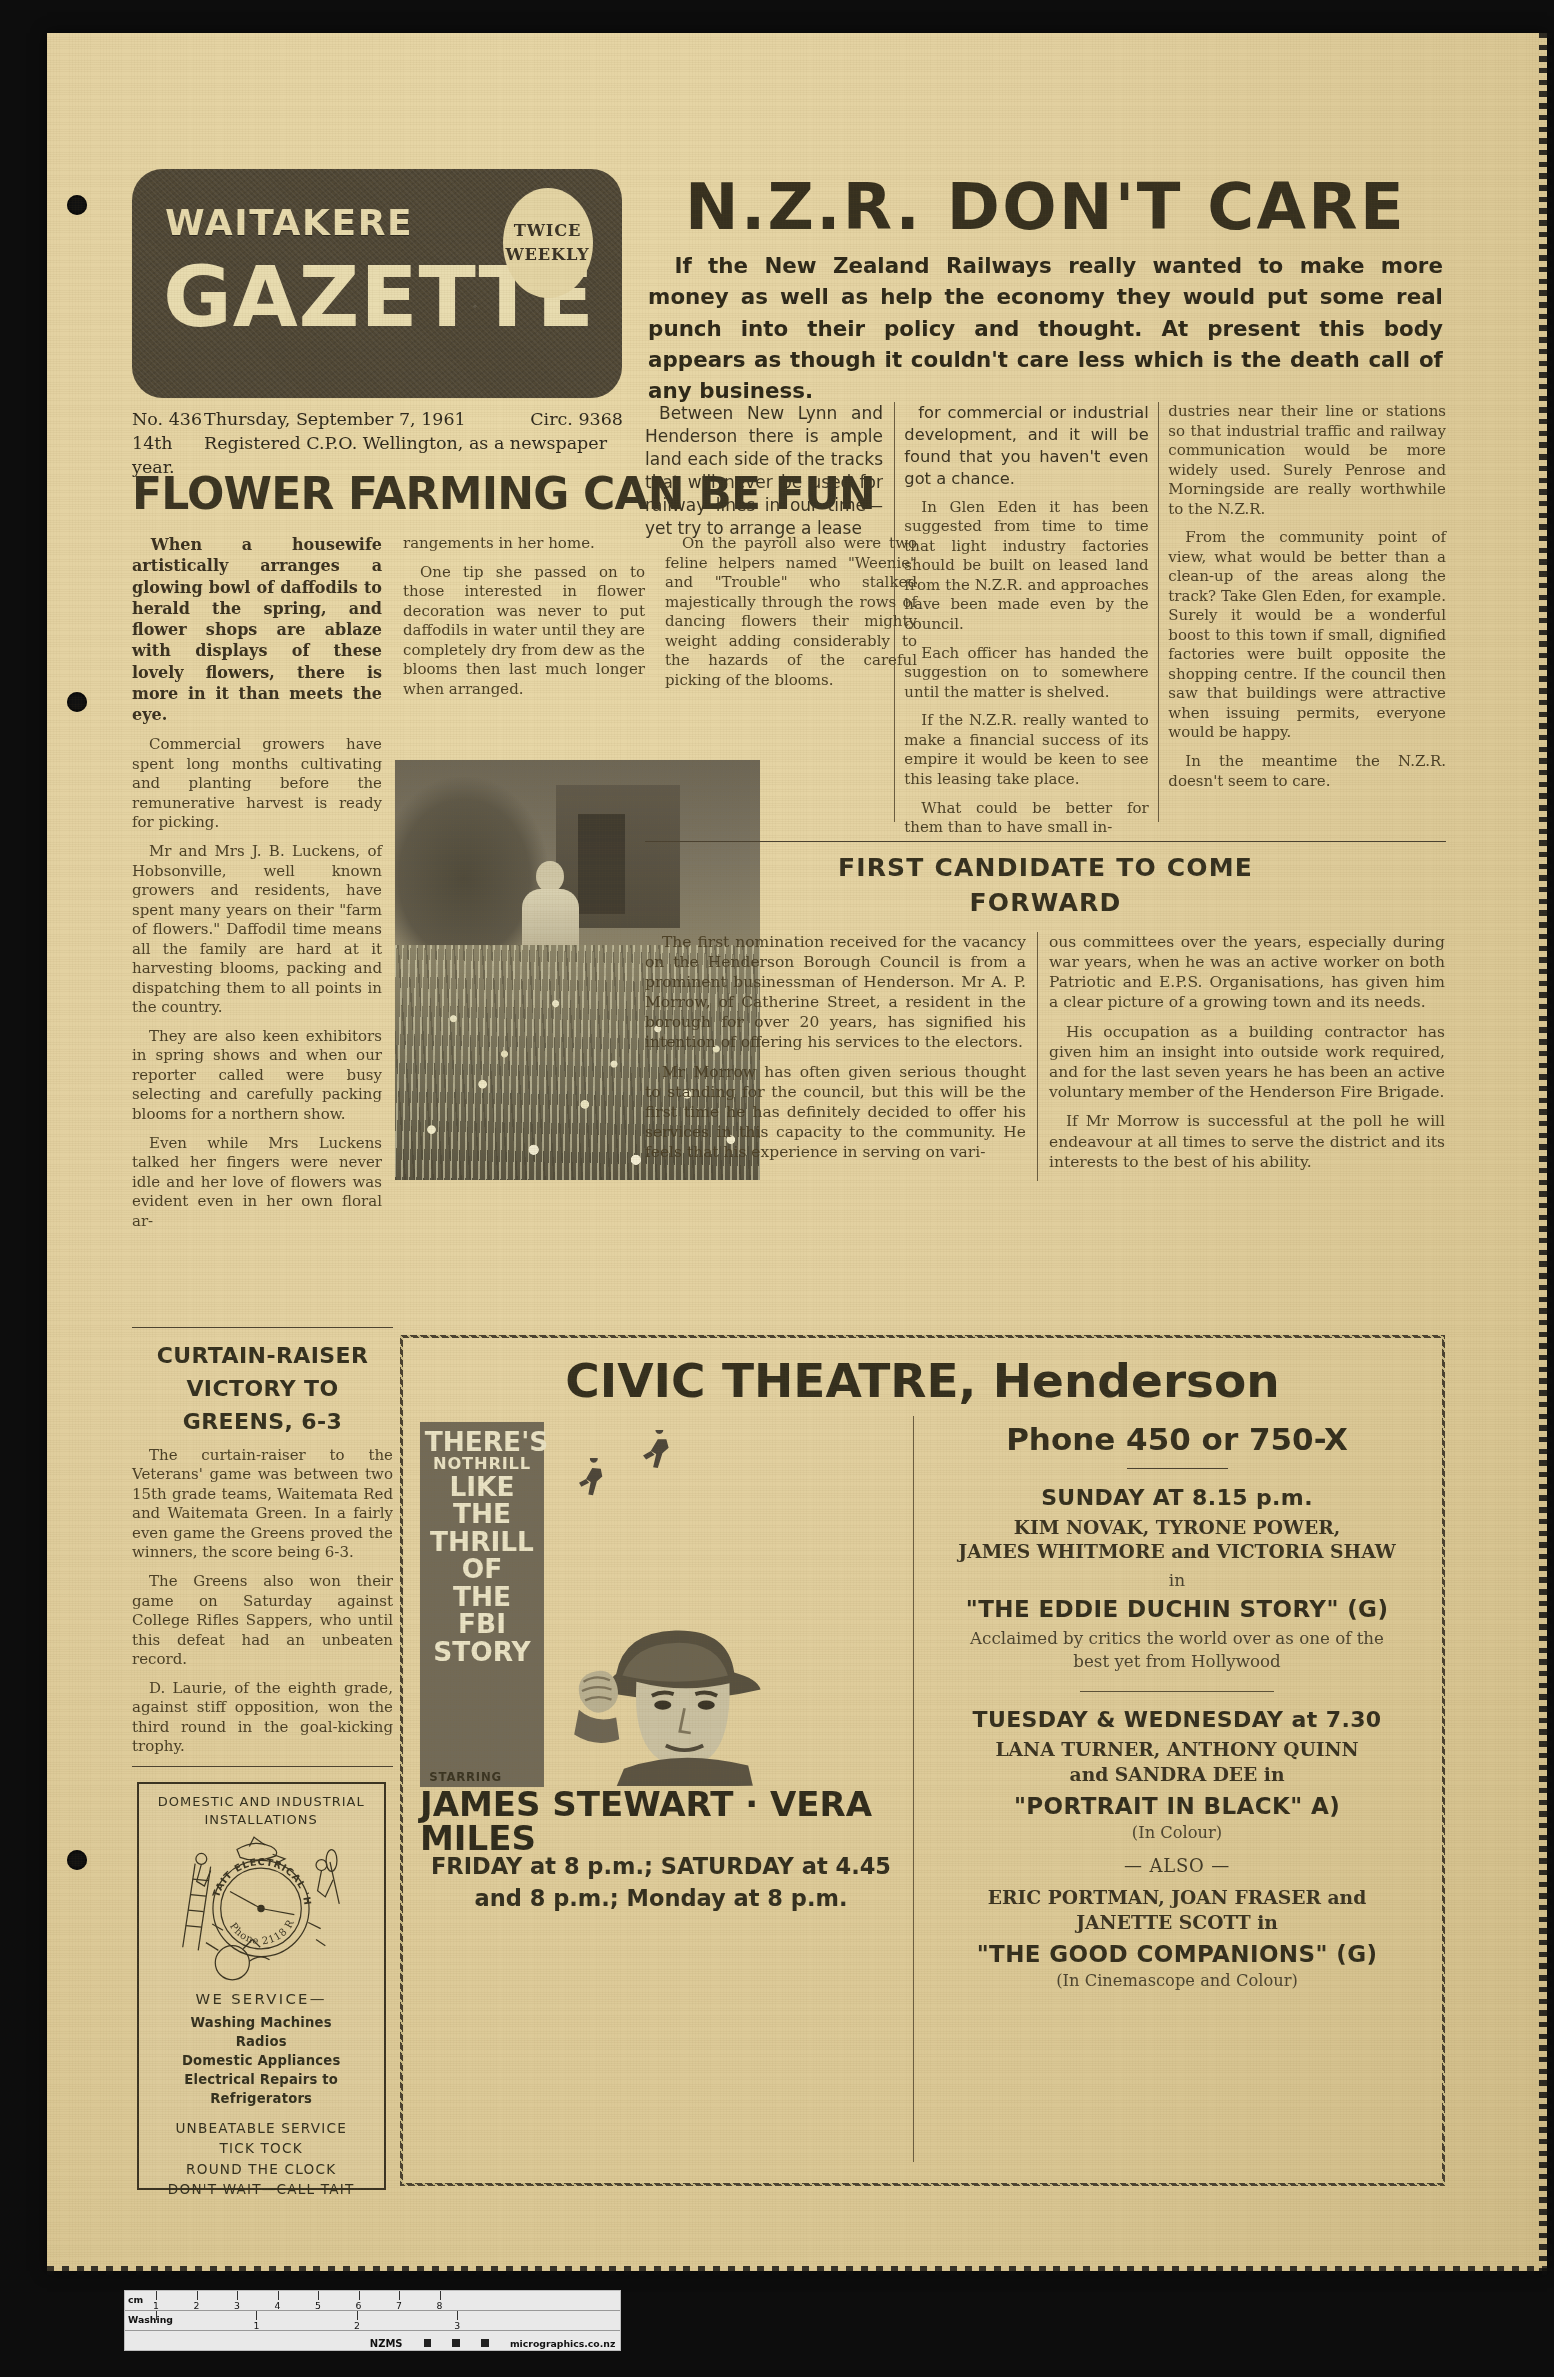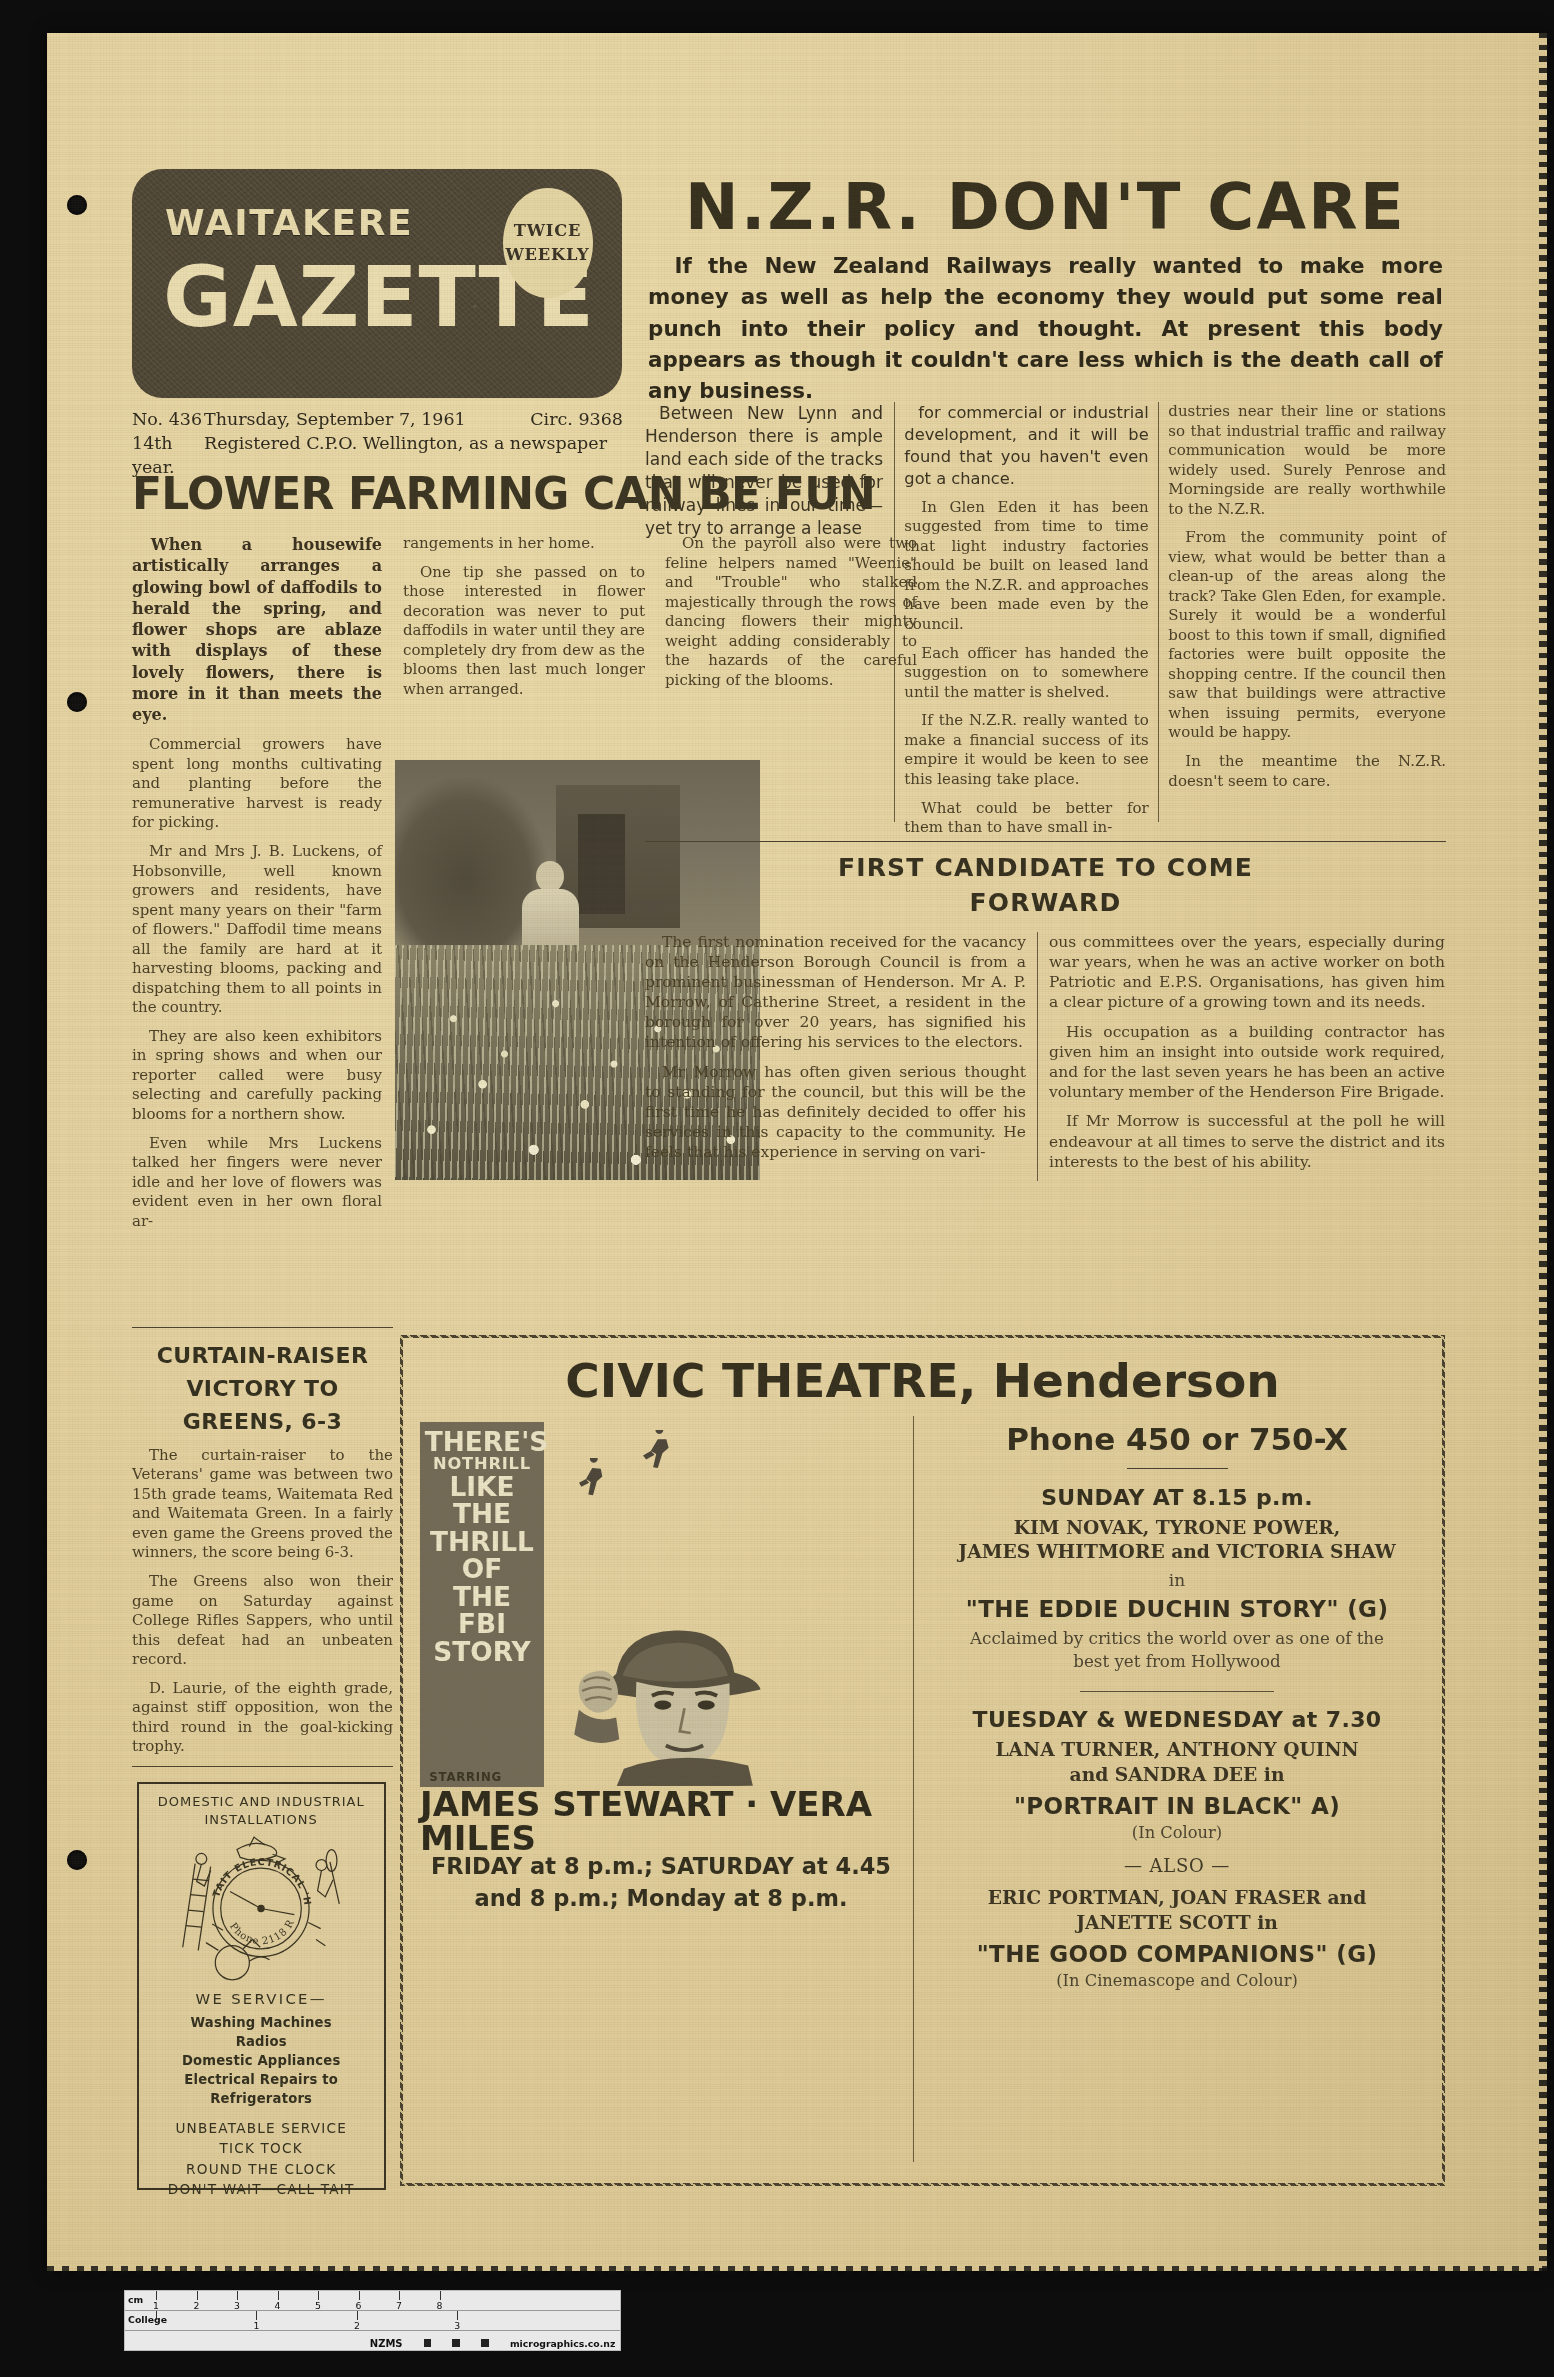--- a/index.html
+++ b/index.html
@@ -784,21 +784,21 @@
         <b style="left:50%">5</b>
       <i style="left:62.5%"></i>
         <b style="left:62.5%">6</b>
       <i style="left:75%"></i>
         <b style="left:75%">7</b>
       <i style="left:87.5%"></i>
         <b style="left:87.5%">8</b>
     </span>
   </div>
   <div class="sb-row">
-    <span class="sb-label">College</span>
+    <span class="sb-label">Washing</span>
     <span class="sb-ticks">
       <i style="left:0%"></i>
       <i style="left:31%"></i>
         <b style="left:31%">1</b>
       <i style="left:62%"></i>
         <b style="left:62%">2</b>
       <i style="left:93%"></i>
         <b style="left:93%">3</b>
     </span>
   </div>

